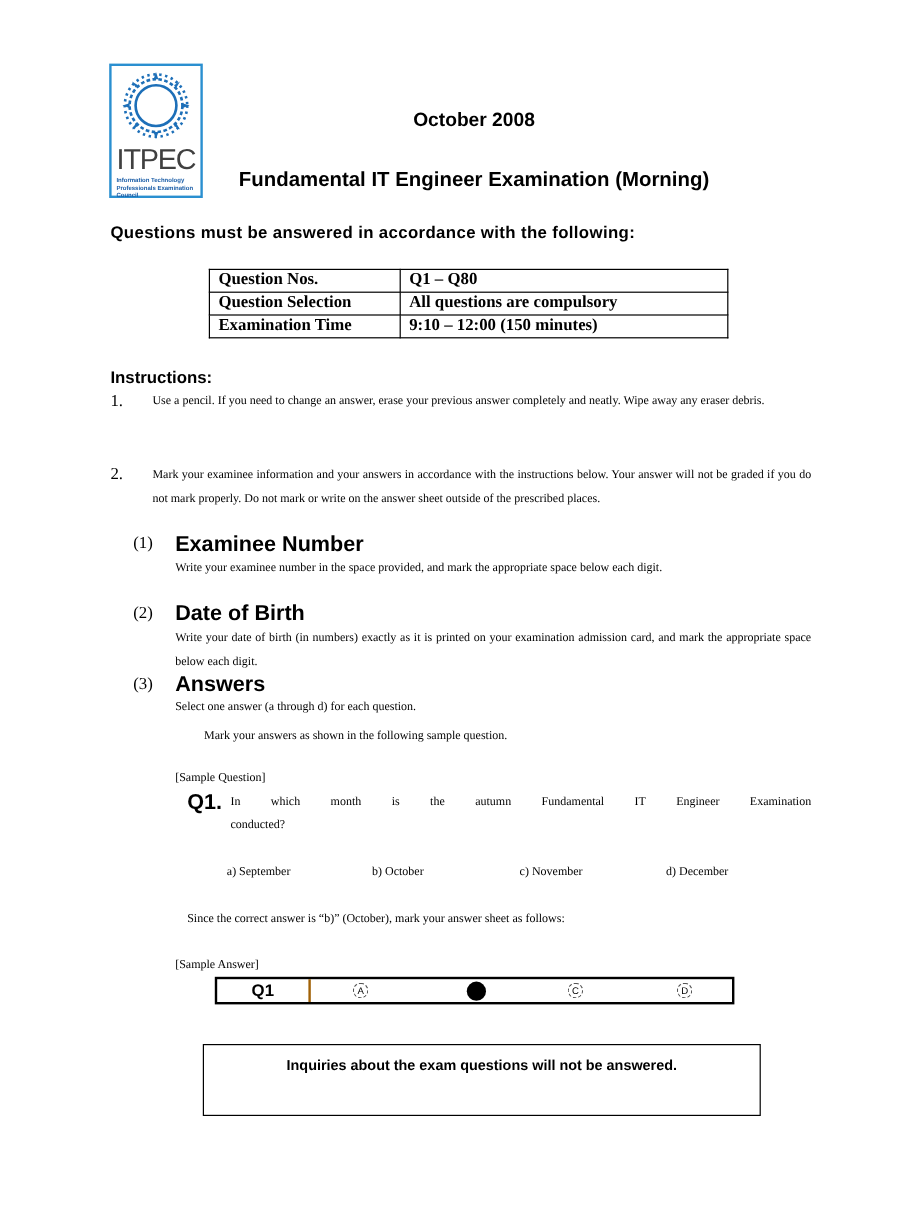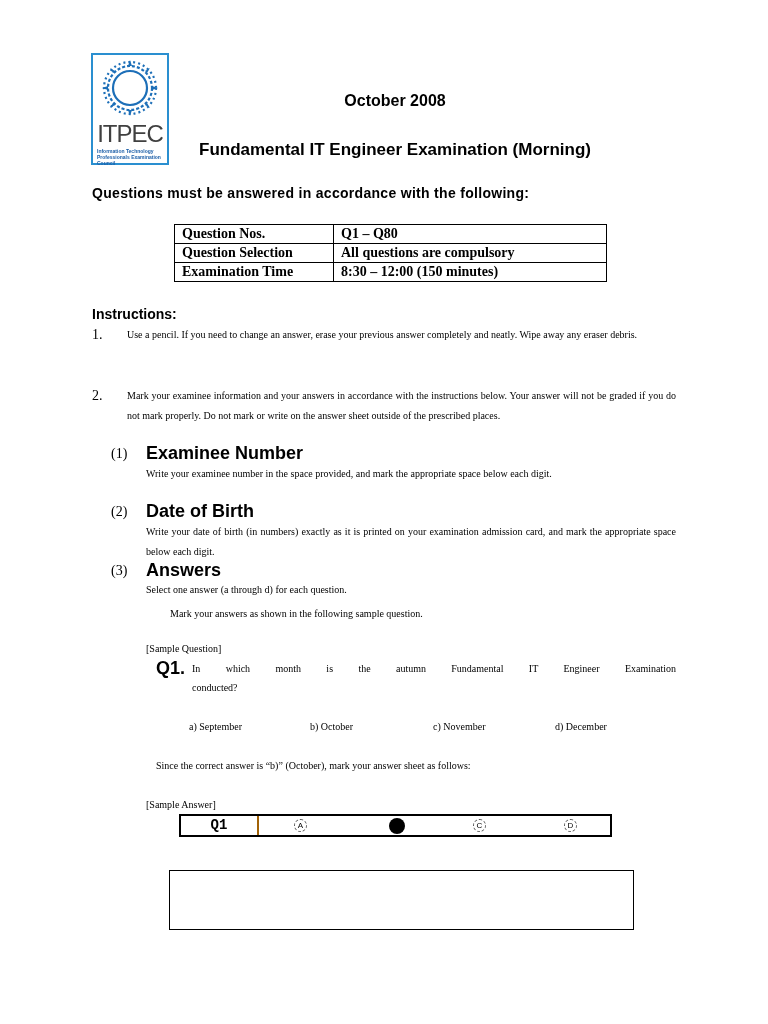--- a/index.html
+++ b/index.html
@@ -22,21 +22,21 @@
   table.info td { border: 1.5px solid #000; padding: 0 7px; height: 18px; line-height: 18px; }
   table.info td.k { width: 144px; }
 
   .h-instr { left: 92px; top: 306px; font-size: 14px; font-weight: bold; }
   .para { font-family: Liberation Serif, serif; font-size: 10px; line-height: 19.5px; text-align: justify; }
   .num { font-family: "Liberation Serif", serif; font-size: 14px; line-height: 19.5px; }
   .sub-h { font-family: "Liberation Sans", sans-serif; font-size: 18px; font-weight: bold; line-height: 19px; }
 
   
   .ans-row { left: 179px; top: 814px; width: 433px; height: 23px; border: 2px solid #000; box-sizing: border-box; display: flex; }
-  .ans-q { width: 76px; border-right: 2px solid #a16207; text-align: center; font-family: Liberation Mono, monospace; font-weight: bold; font-size: 14px; line-height: 19px; }
+  .ans-q { width: 76px; border-right: 2px solid #a16207; text-align: center; font-family: Liberation Sans, sans-serif; font-weight: bold; font-size: 14px; line-height: 19px; }
   .ans-opts { flex: 1; position: relative; }
   .bubble { position: absolute; top: 3px; width: 13px; height: 13px; border-radius: 50%; border: 1px dashed #555; box-sizing: border-box; font-family: "Liberation Sans", sans-serif; font-size: 8px; line-height: 11px; text-align: center; }
   .bubble.filled { border: none; background: #000; width: 16px; height: 16px; top: 1.5px; }
 
   .notice { left: 169px; top: 870px; width: 465px; height: 60px; border: 1.5px solid #000; box-sizing: border-box; text-align: center; font-family: "Liberation Sans", sans-serif; font-weight: bold; font-size: 12px; }
   .notice div { line-height: 24px; }
   .notice div:first-child { margin-top: 5px; }
 </style>
 </head>
 <body>
@@ -76,21 +76,21 @@
       <tr>
     <td class="k">Question Nos.</td>
     <td>Q1 – Q80</td>
   </tr>
   <tr>
     <td class="k">Question Selection</td>
     <td>All questions are compulsory</td>
   </tr>
   <tr>
     <td class="k">Examination Time</td>
-    <td>8:30 – 12:00 (150 minutes)</td>
+    <td>9:10 – 12:00 (150 minutes)</td>
   </tr>
 </tbody>
   </table>
 
 <div class="abs h-instr sans">Instructions:</div>
 
 <div class="abs num" style="left:92px; top:325px;">1.</div>
 <div class="abs para" style="left:127px; top:325px; width:549px;">Use a pencil. If you need to change an answer, erase your previous answer completely and neatly.    Wipe away any eraser debris.</div>
 
 <div class="abs num" style="left:92px; top:386px;">2.</div>
@@ -126,13 +126,14 @@
   <div class="ans-q">Q1</div>
   <div class="ans-opts">
     <div class="bubble" style="left:35px;">A</div>
     <div class="bubble filled" style="left:130px;"></div>
     <div class="bubble" style="left:214px;">C</div>
     <div class="bubble" style="left:305px;">D</div>
   </div>
 </div>
 
 <div class="abs notice">
+  <div>Inquiries about the exam questions will not be answered.</div>
 </div>
 
 </body></html>

